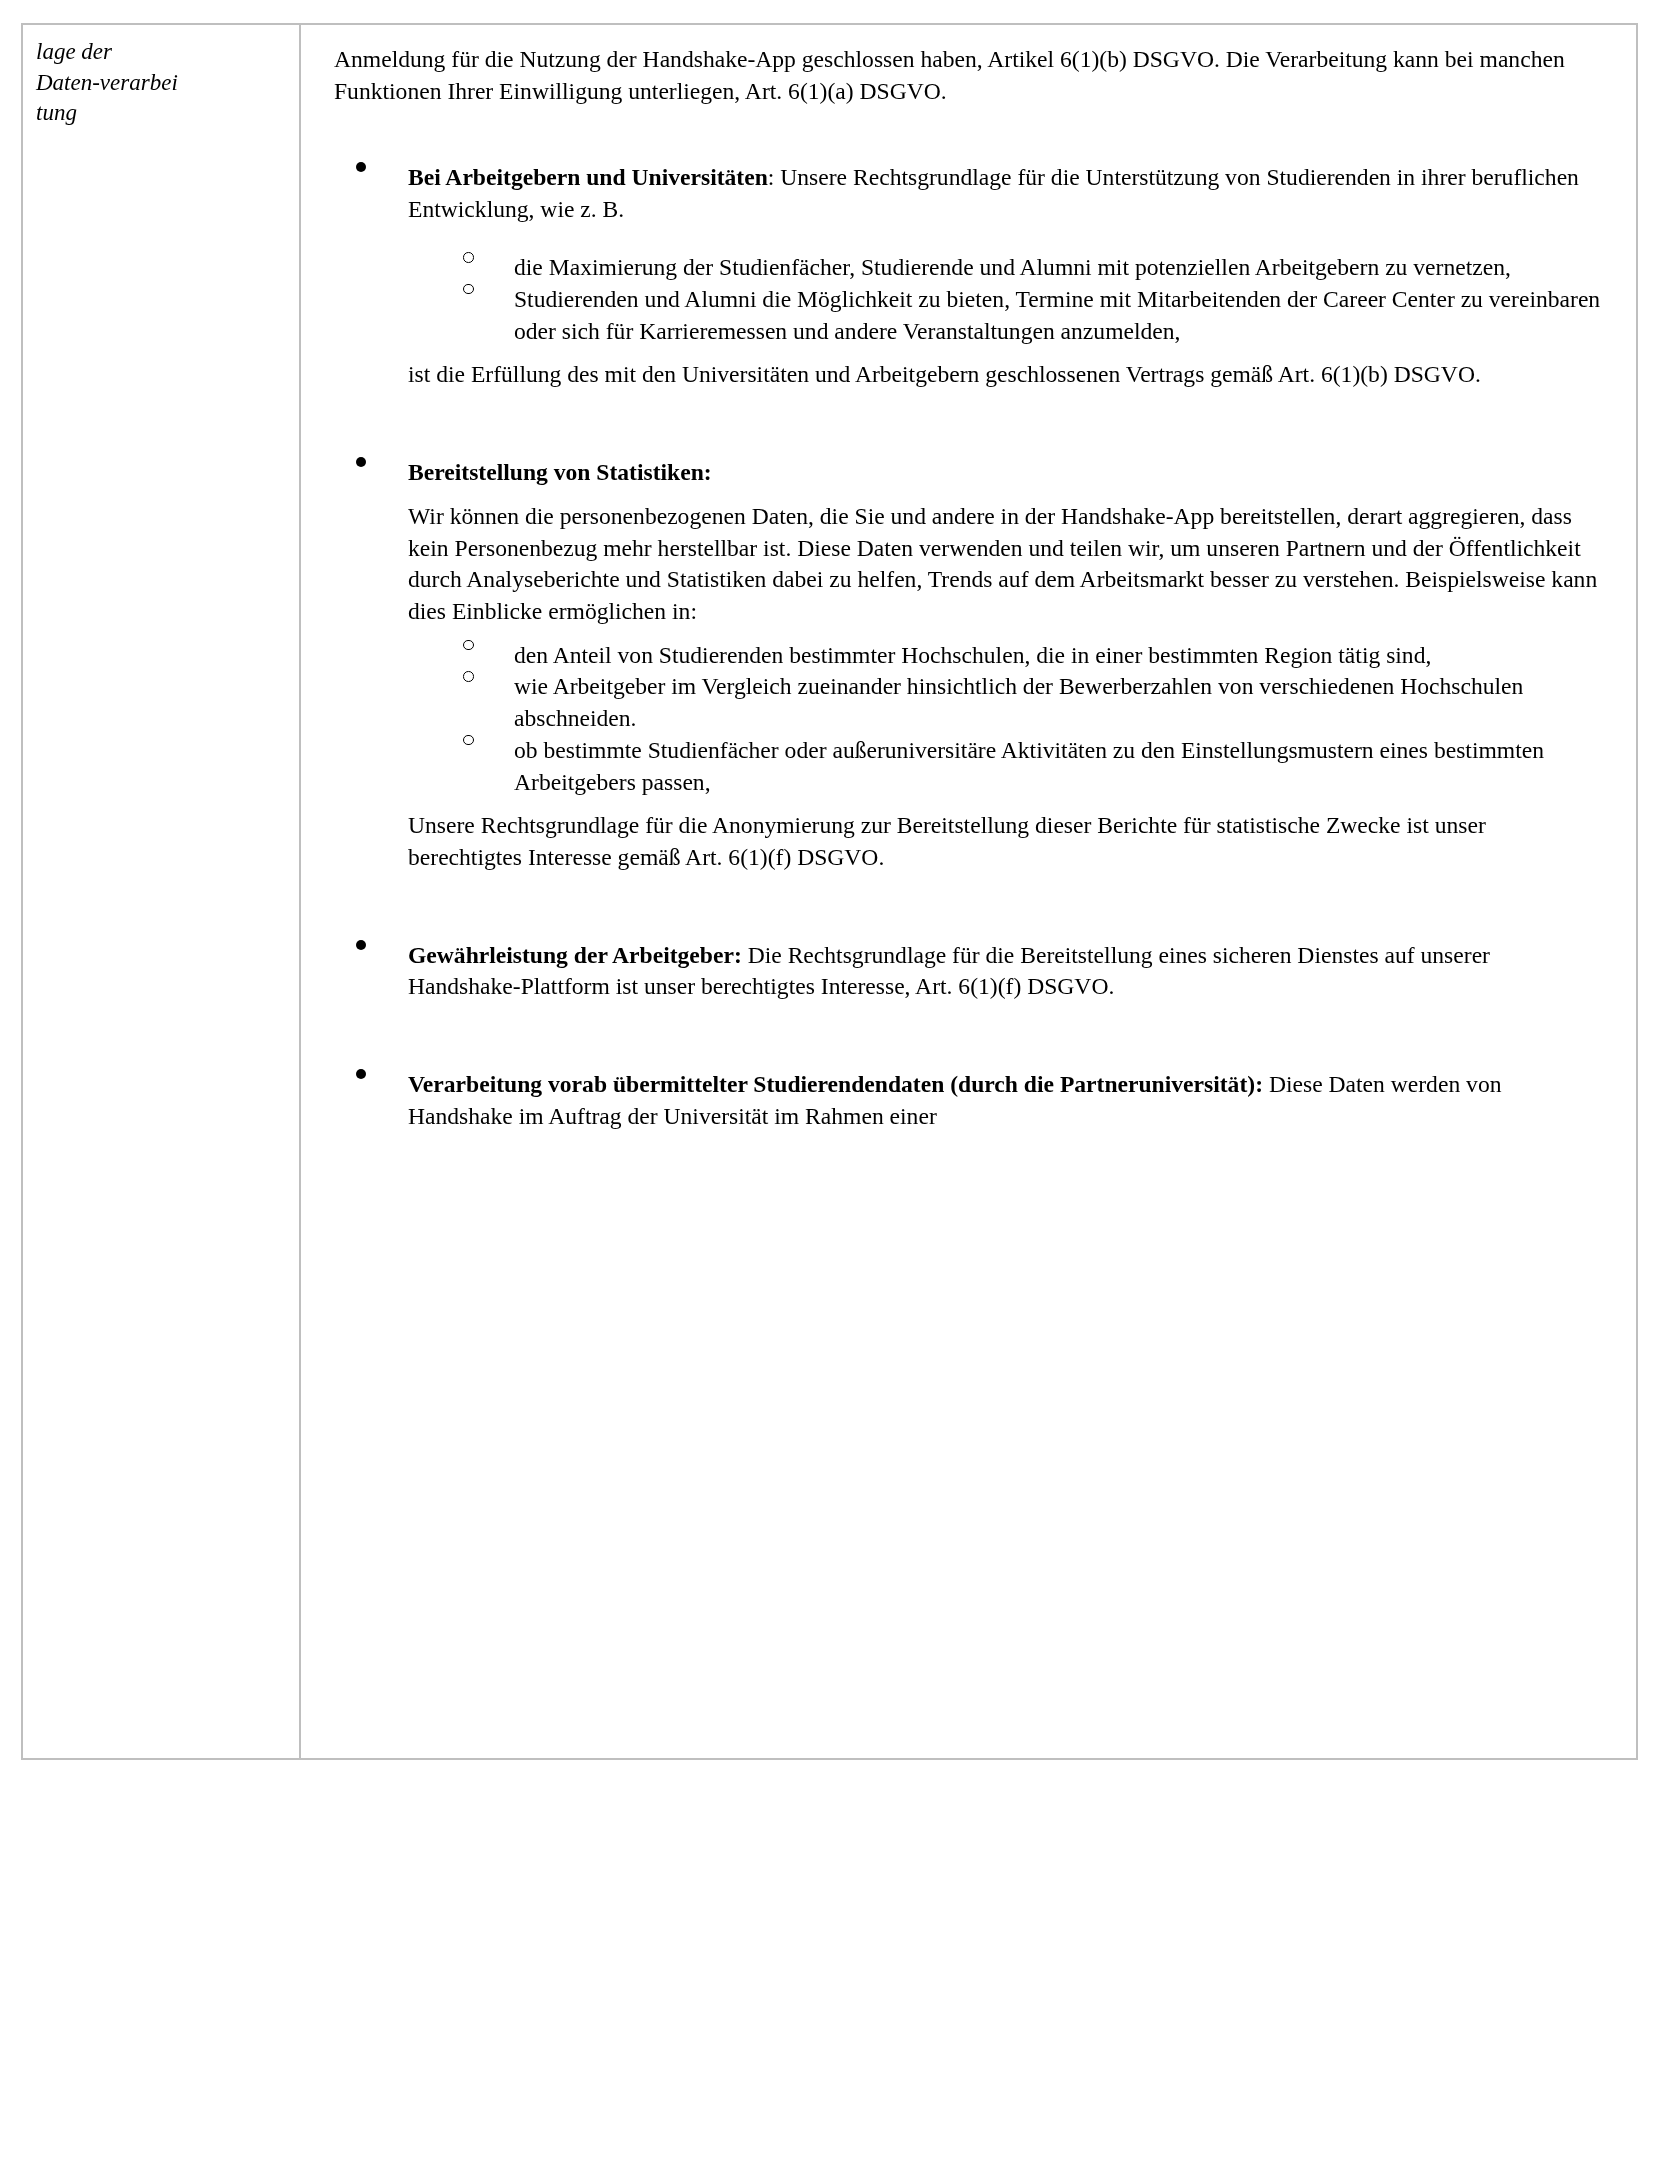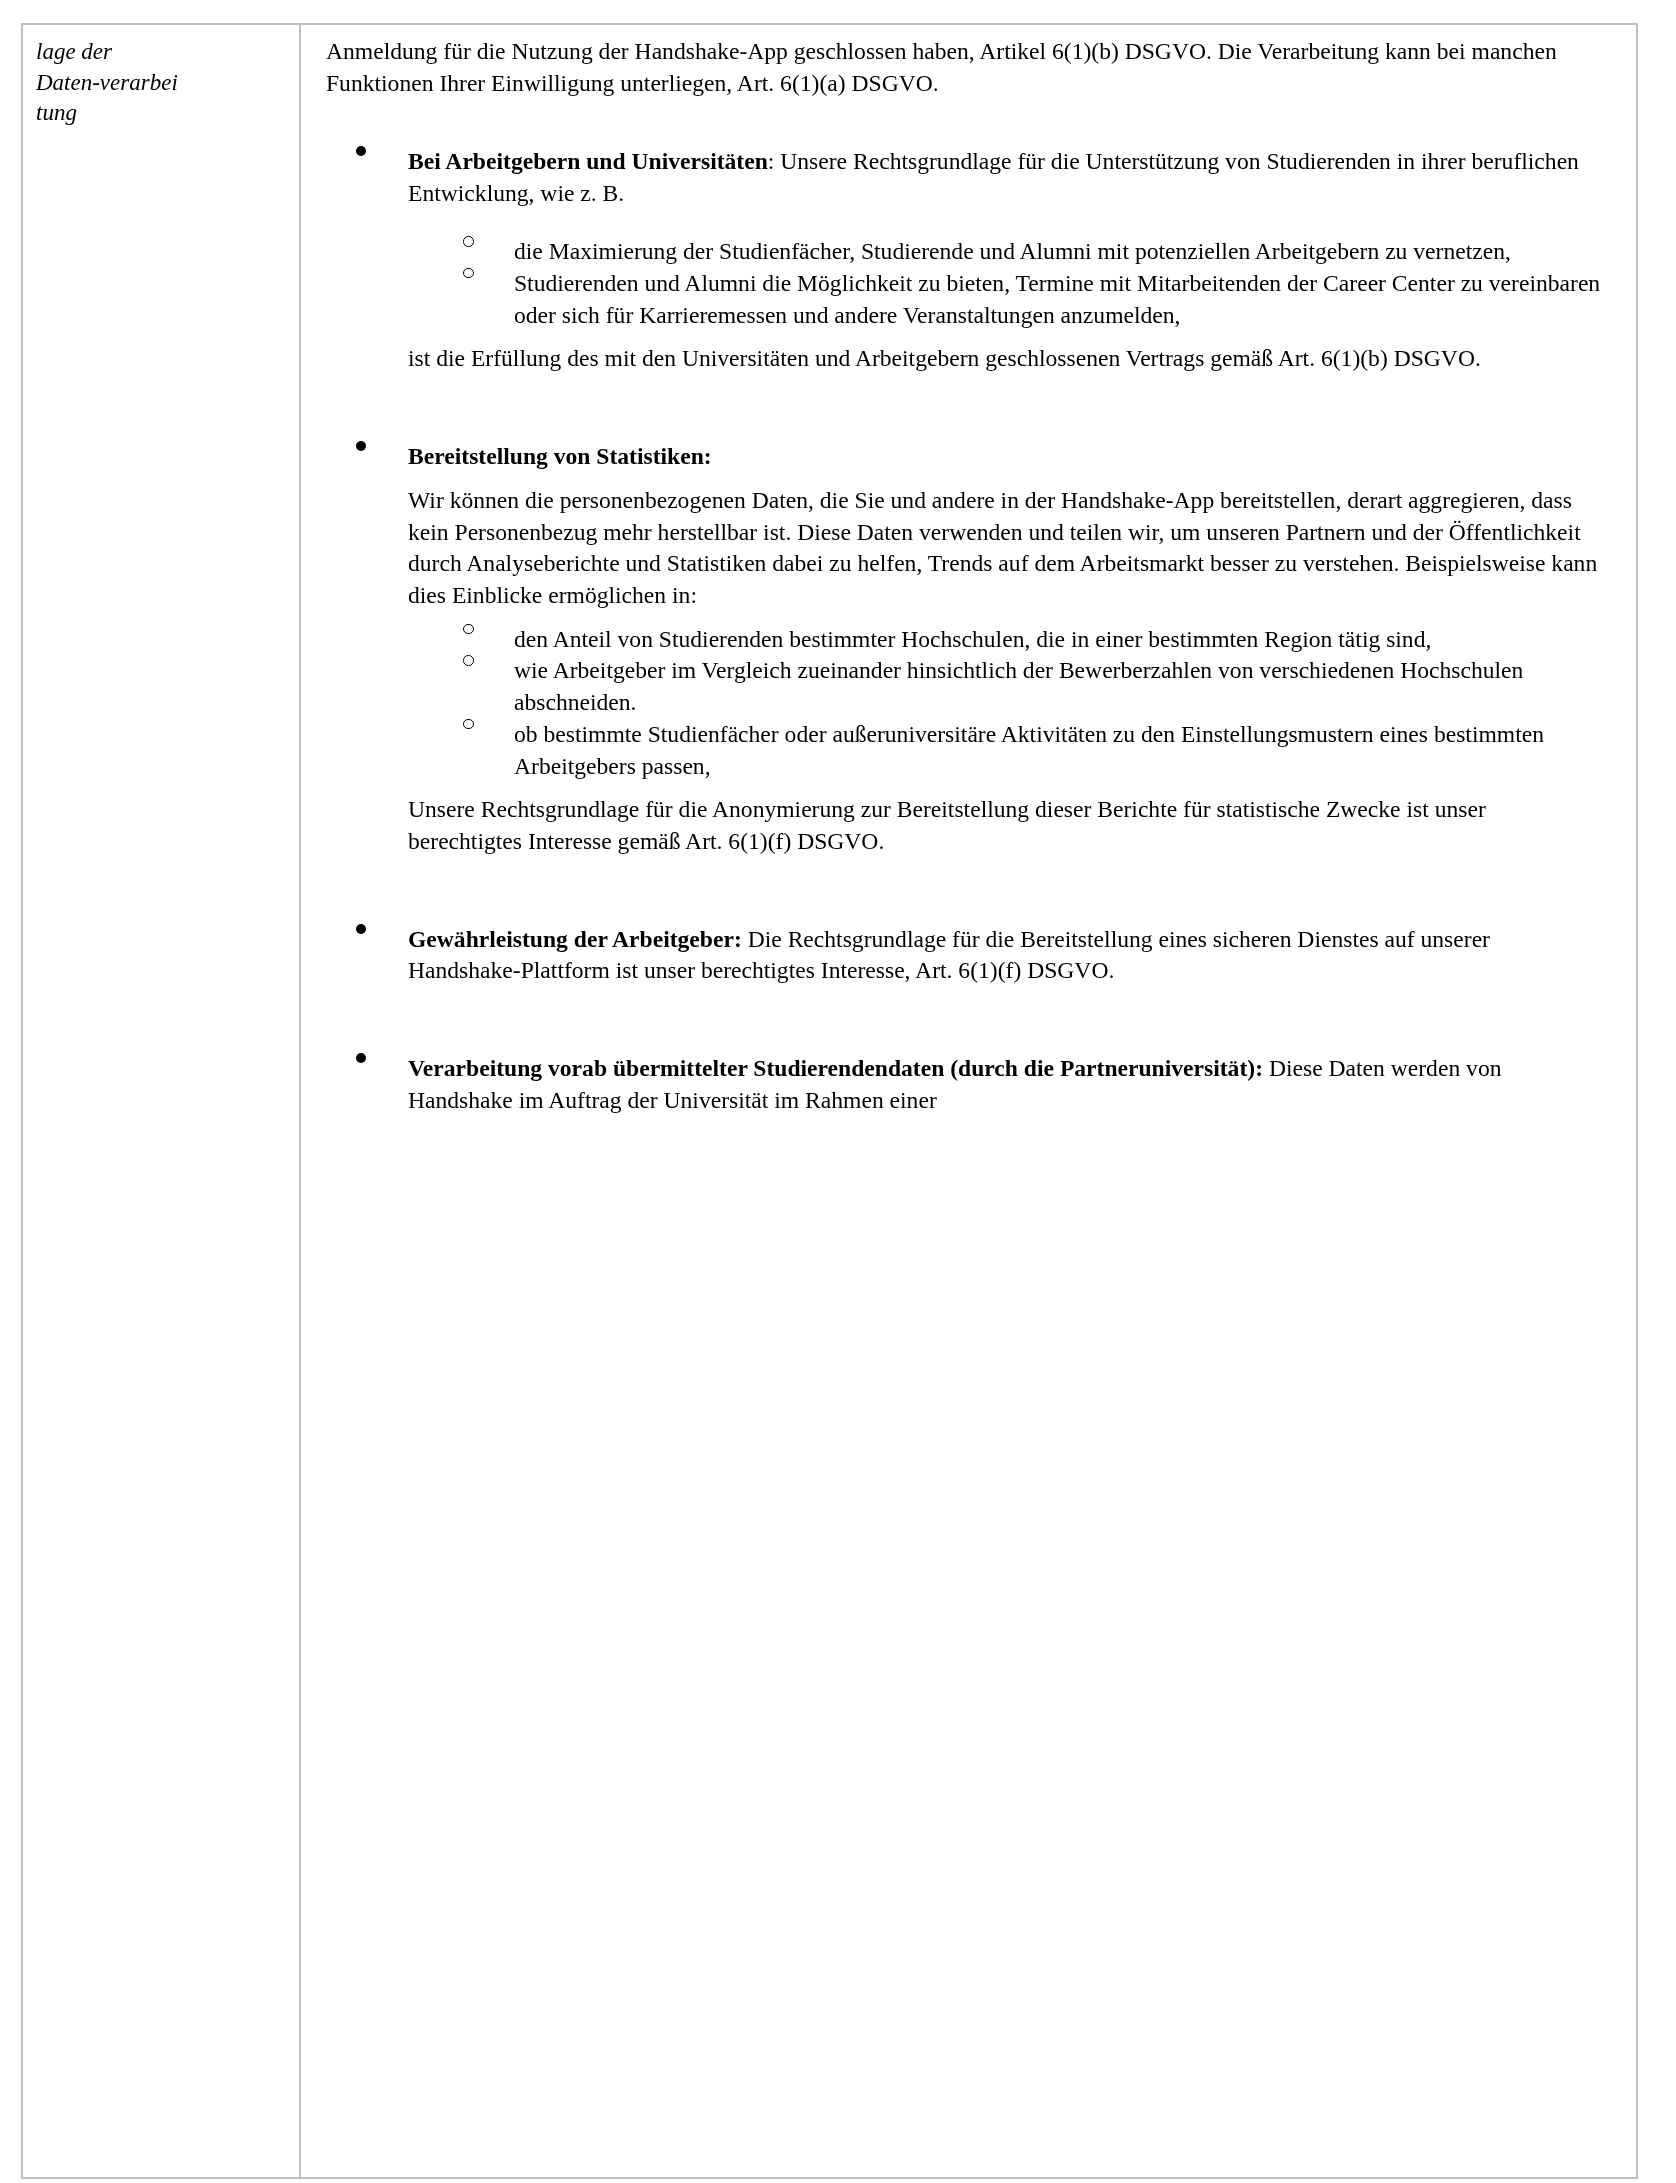--- a/index.html
+++ b/index.html
@@ -21,21 +21,21 @@
     height: 2217px;
     background: #ffffff;
   }
 
   
   .privacy-table {
     position: absolute;
     left: 21px;
     top: 23px;
     width: 1617px;
-    height: 2156px;
+    height: 1737px;
     border: 2.2px solid #bfbfbf;
     border-collapse: separate;
     box-sizing: border-box;
     display: flex;
     background: #ffffff;
   }
 
   .col-label {
     width: 278px;
     flex: 0 0 278px;
@@ -57,21 +57,21 @@
     font-size: 23px;
     line-height: 1.32;
     color: #000000;
     white-space: pre-line;
   }
 
   
   .body-para {
     font-size: 23.6px;
     line-height: 1.345;
-    margin: 0;
+    margin: 8px;
     text-align: left;
   }
 
   .spacer-sm { height: 15px; }
   .spacer-md { height: 34px; }
   .spacer-lg { height: 42px; }
 
   
   .bullet-l1 {
     position: relative;

